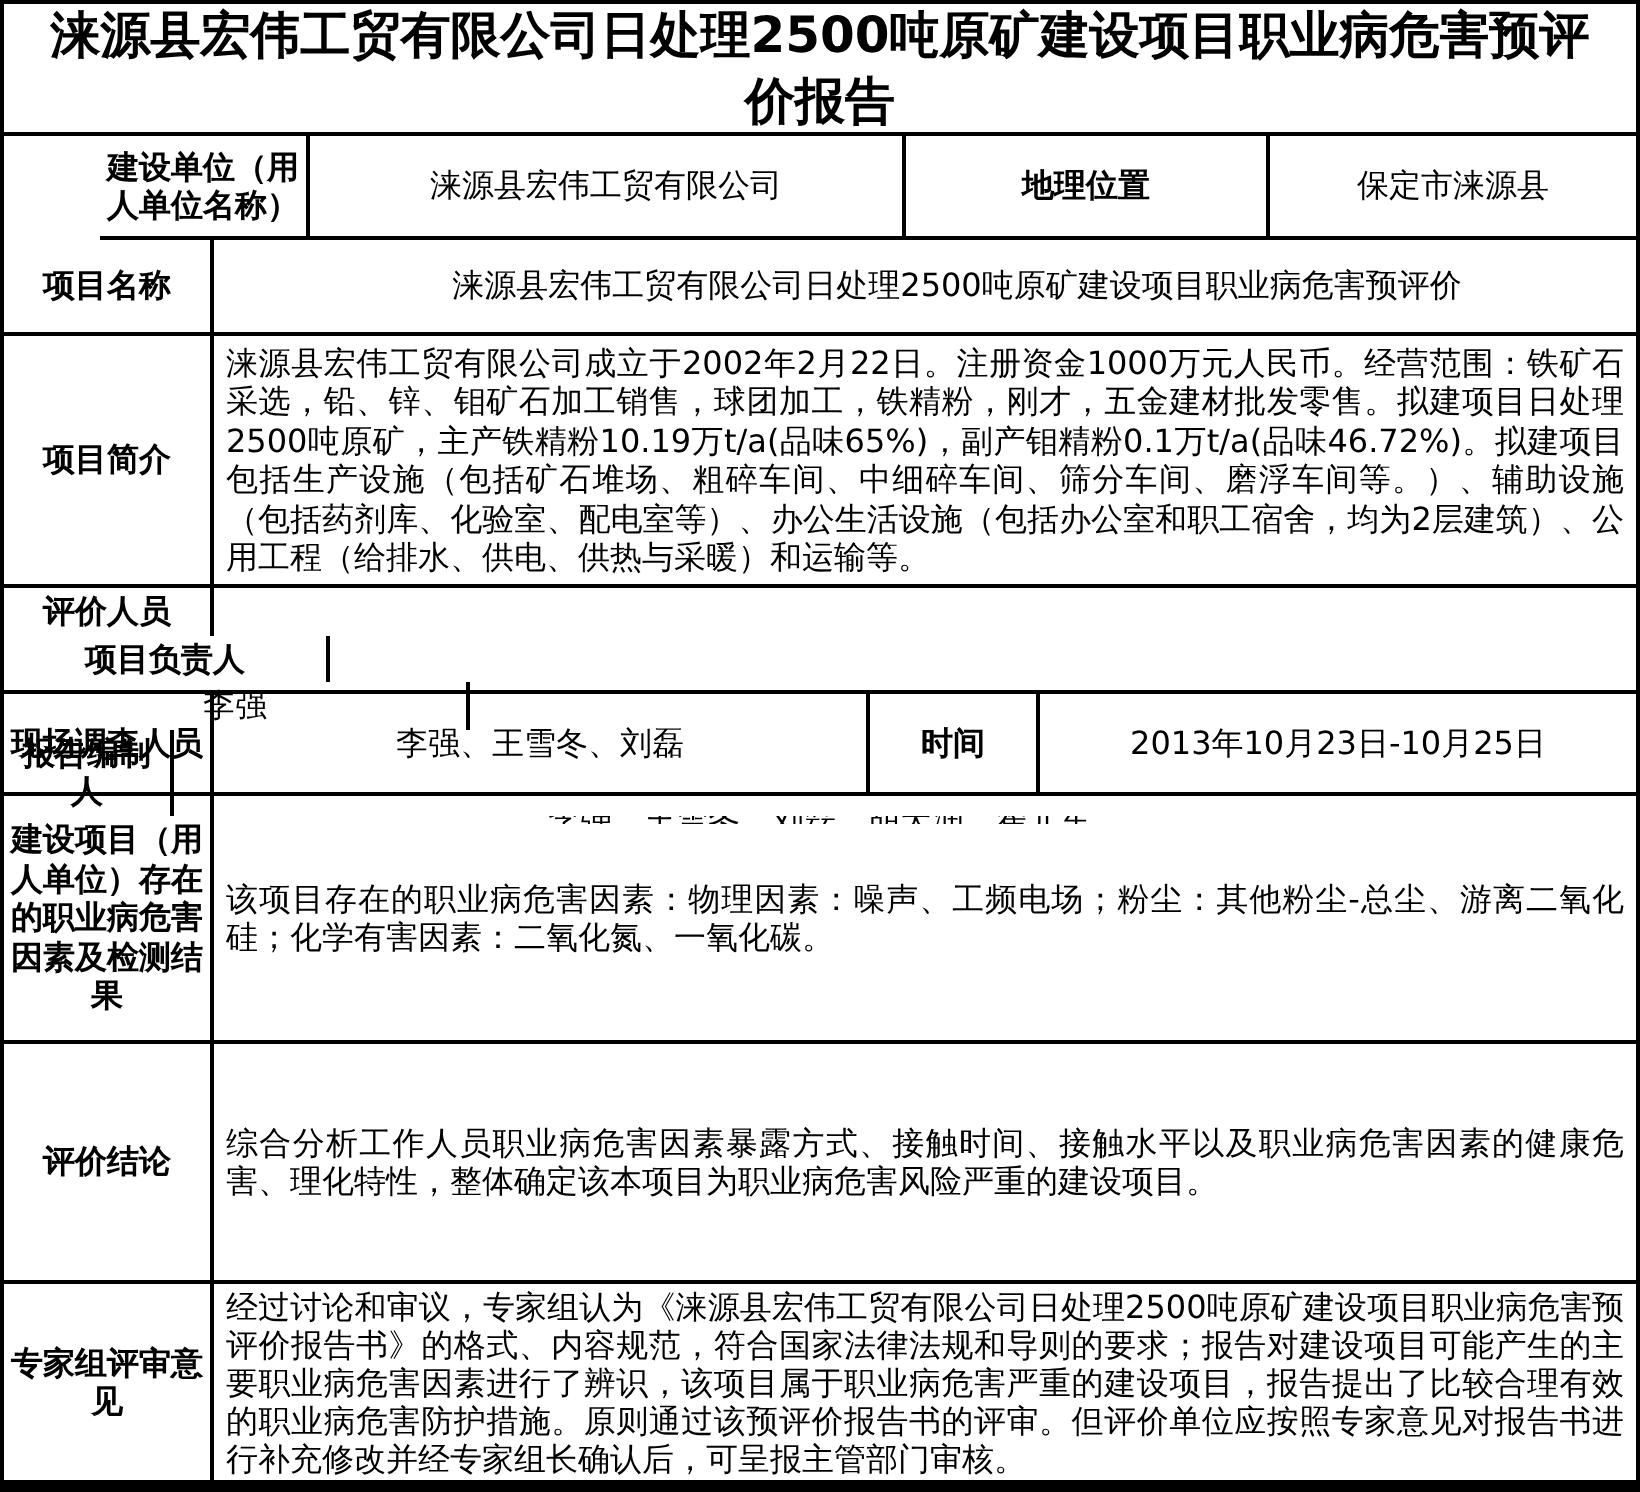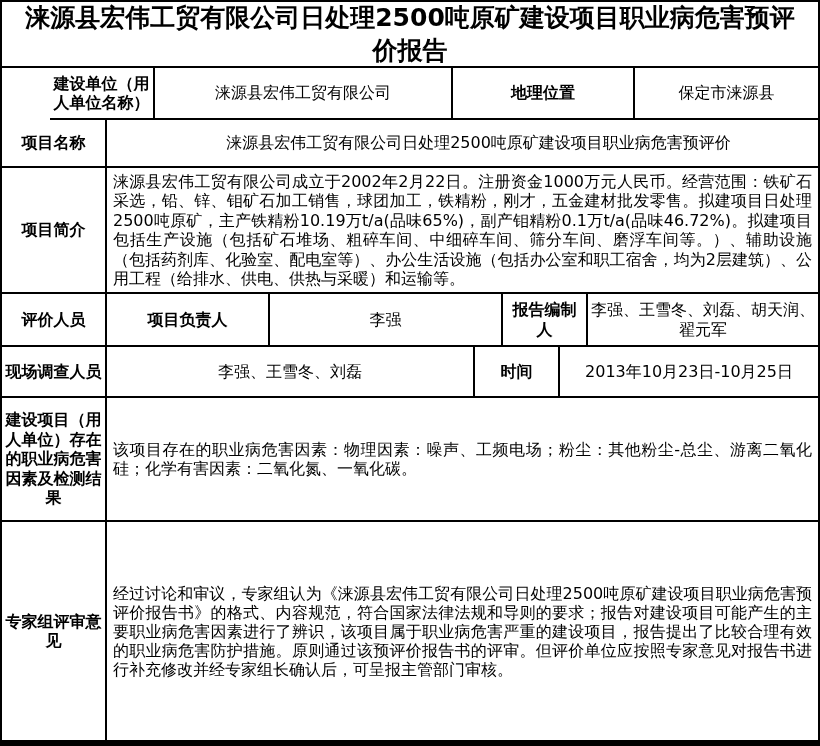--- a/index.html
+++ b/index.html
@@ -40,26 +40,26 @@
     overflow: hidden;
   }
   .cell:last-child { border-right: none; }
   .label { font-weight: bold; flex: none; width: 105px; }
   .hdr { font-weight: bold; }
   .w298 { flex: none; width: 298px; }
   .w182 { flex: none; width: 182px; }
   .w163 { flex: none; width: 163px; }
   .w233 { flex: none; width: 233px; }
   .w85  { flex: none; width: 85px; padding: 2px 2px; }
-  .w396 { flex: none; width: 368px; }
+  .w396 { flex: none; width: 328px; }
   .grow { flex: 1; }
   .h52  { height: 52px; margin-left: 48px; }
   .h48  { height: 48px; gap: 32px; }
   .h126 { height: 126px; }
-  .h53  { height: 53px; }
+  .h53  { height: 53px; flex-direction: column; }
   .h51  { height: 51px; }
   .h124 { height: 124px; }
   .h120 { height: 120px; }
   .para { padding: 2px 6px; }
   .para .ptext { width: 100%; text-align: justify; }
   .tight { line-height: 19px; padding: 1px 6px; }
 </style>
 </head>
 <body>
 
@@ -103,20 +103,26 @@
     <div class="cell grow">2013年10月23日-10月25日</div>
   </div>
 
   <div class="row h124">
     <div class="cell label">建设项目（用人单位）存在的职业病危害因素及检测结果</div>
     <div class="cell grow para">
       <div class="ptext">该项目存在的职业病危害因素：物理因素：噪声、工频电场；粉尘：其他粉尘-总尘、游离二氧化硅；化学有害因素：二氧化氮、一氧化碳。</div>
     </div>
   </div>
 
+  <div class="row h120">
+    <div class="cell label">评价结论</div>
+    <div class="cell grow para">
+      <div class="ptext">综合分析工作人员职业病危害因素暴露方式、接触时间、接触水平以及职业病危害因素的健康危害、理化特性，整体确定该本项目为职业病危害风险严重的建设项目。</div>
+    </div>
+  </div>
 
   <div class="row">
     <div class="cell label">专家组评审意见</div>
     <div class="cell grow para tight">
       <div class="ptext">经过讨论和审议，专家组认为《涞源县宏伟工贸有限公司日处理2500吨原矿建设项目职业病危害预评价报告书》的格式、内容规范，符合国家法律法规和导则的要求；报告对建设项目可能产生的主要职业病危害因素进行了辨识，该项目属于职业病危害严重的建设项目，报告提出了比较合理有效的职业病危害防护措施。原则通过该预评价报告书的评审。但评价单位应按照专家意见对报告书进行补充修改并经专家组长确认后，可呈报主管部门审核。</div>
     </div>
   </div>
 
 </div>
 

